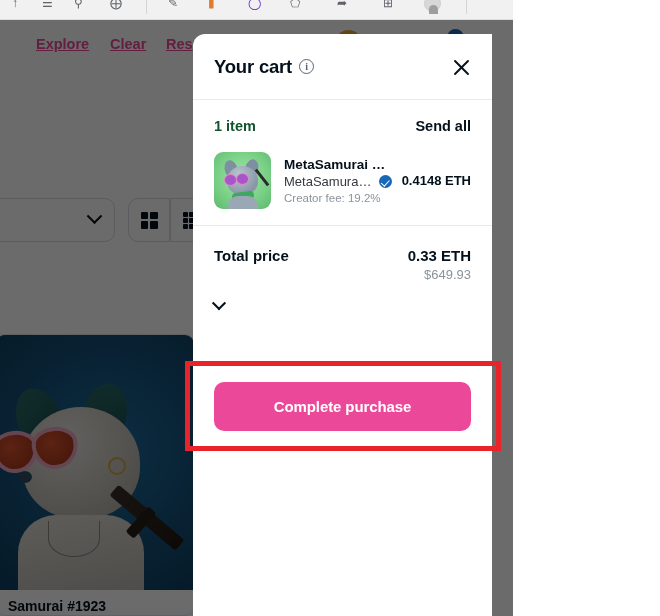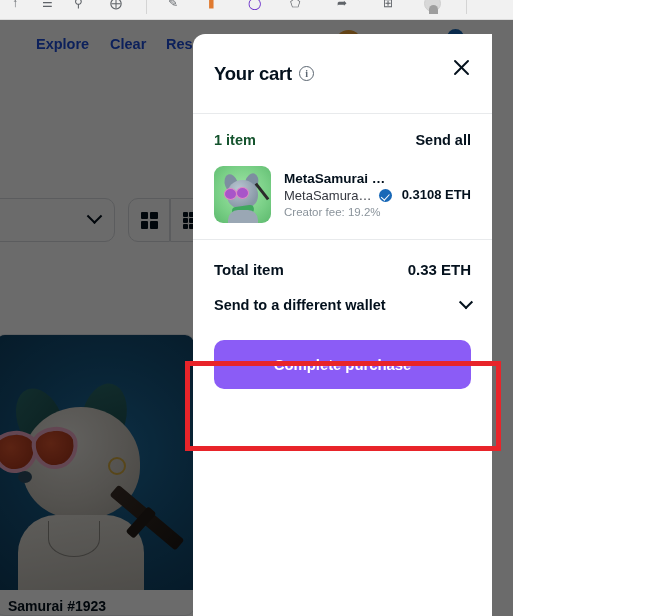--- a/index.html
+++ b/index.html
@@ -84,22 +84,23 @@
     left: 0; top: 0;
     width: 513px;
     height: 48px;
     background: #ffffff;
     display: flex;
     align-items: center;
   }
   .nav-link {
     font-size: 14.5px;
     font-weight: 600;
-    color: #1d4ed8;
+    color: #ec4899;
     white-space: nowrap;
+    text-decoration: underline;
   }
   .nav-link.l1 { position: absolute; left: 36px; }
   .nav-link.l2 { position: absolute; left: 110px; }
   .nav-link.l3 { position: absolute; left: 166px; }
 
   .nav-avatar {
     position: absolute;
     left: 335px; top: 10px;
     width: 27px; height: 27px;
     border-radius: 50%;
@@ -315,21 +316,21 @@
     position: absolute;
     left: 193px; top: 14px;
     width: 299px;
     height: 582px;
     background: #ffffff;
     border-radius: 12px 0 0 0;
     overflow: hidden;
   }
   .modal-header {
     position: relative;
-    height: 80px;
+    height: 66px;
     display: flex;
     align-items: center;
     padding: 0 21px;
     border-bottom: 1px solid #e8eaec;
   }
   .modal-title {
     font-size: 18.5px;
     font-weight: 700;
     color: #04111d;
     letter-spacing: -0.2px;
@@ -547,27 +548,28 @@
 
   
   .cta-wrap {
     padding: 27px 21px 0 21px;
   }
   .cta-btn {
     width: 100%;
     height: 49px;
     border: none;
     border-radius: 10px;
-    background: #8b5cf6;
+    background: #ec4899;
     color: #ffffff;
     font-size: 15px;
     font-weight: 700;
     font-family: inherit;
     cursor: pointer;
     letter-spacing: -0.1px;
+    margin-top: 44px;
   }
 
   
   .annotation {
     position: absolute;
     left: 185px; top: 341px;
     width: 316px;
     height: 90px;
     border: 5px solid #e8242a;
     pointer-events: none;
@@ -690,30 +692,30 @@
           <div class="t-body"></div>
         </div>
         <div class="item-info">
           <div class="item-name">MetaSamurai #491</div>
           <div class="item-collection-row">
             <span class="item-collection">MetaSamurai - ...</span>
             <span class="verified"></span>
           </div>
           <div class="item-fee">Creator fee: 19.2%</div>
         </div>
-        <div class="item-price">0.3108 ETH</div>
+        <div class="item-price">0.4148 ETH</div>
       </div>
 
       <div class="total-row">
-        <span class="total-label">Total item</span>
+        <span class="total-label">Total price</span>
         <span class="total-eth">0.33 ETH</span>
       </div>
+      <div class="total-usd">$649.93</div>
 
       <div class="wallet-row">
-        <span class="wallet-label">Send to a different wallet</span>
         <span class="wallet-chev"></span>
       </div>
 
       <div class="cta-wrap">
         <button class="cta-btn">Complete purchase</button>
       </div>
 
     </div>
 
     <div class="annotation"></div>

